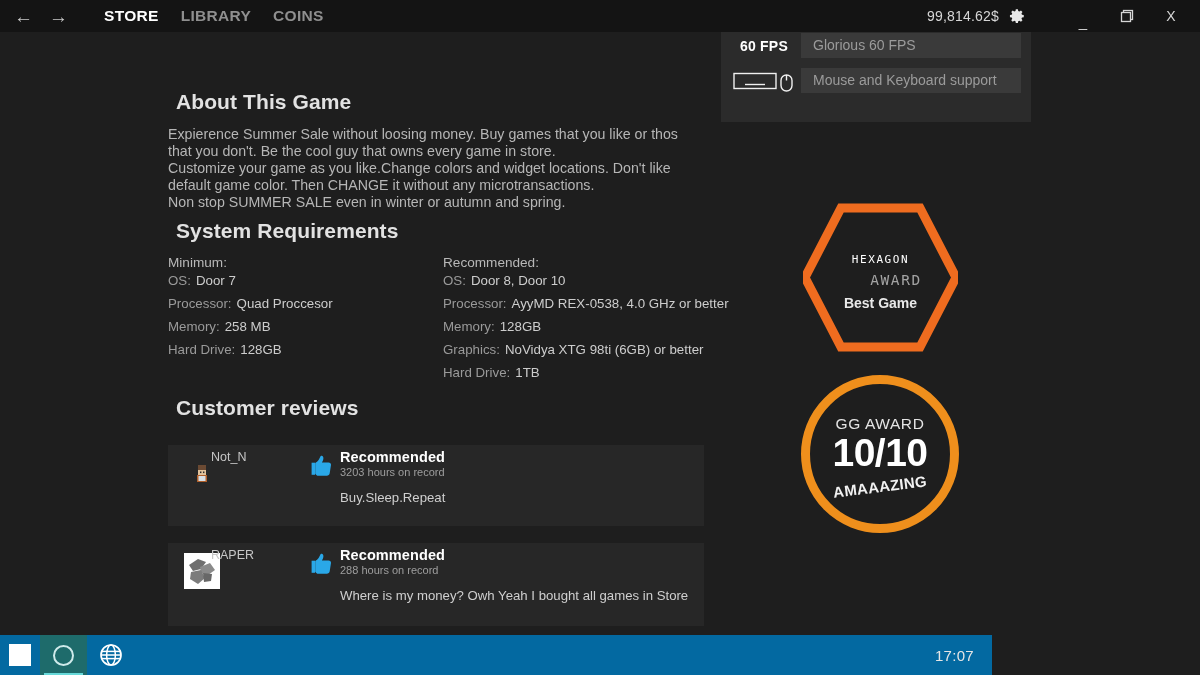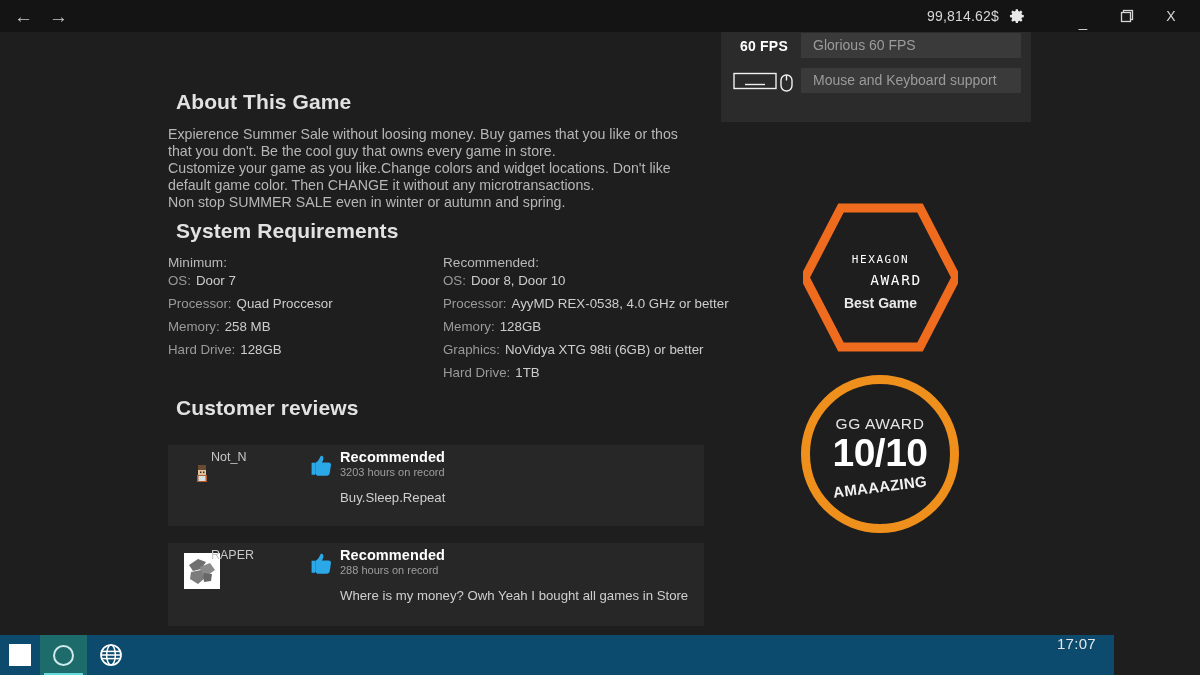--- a/index.html
+++ b/index.html
@@ -272,21 +272,21 @@
     font-family: "DejaVu Sans Mono", monospace;
     font-size: 11px;
     letter-spacing: 1.6px;
     color: #ffffff;
   }
   .hex-line2 {
     top: 72px;
     font-family: "DejaVu Sans Mono", monospace;
     font-size: 14.5px;
     letter-spacing: 1.6px;
-    color: #ffffff;
+    color: #a3a3a3;
     margin-left: 31px;
   }
   .hex-line3 {
     top: 95px;
     font-size: 14px;
     font-weight: bold;
     color: #e9e9e9;
   }
 
   .gg-award {
@@ -328,24 +328,25 @@
     font-weight: bold;
     color: #f2f2f2;
     transform: rotate(-7deg);
     letter-spacing: 0.3px;
   }
 
   
   .taskbar {
     position: absolute;
     left: 0; bottom: 0;
-    width: 1114px;
+    width: 992px;
     height: 40px;
-    background: #0c4a6e;
-    display: flex;
+    background: #0369a1;
+    display: flex;
+    align-items: center;
   }
   .tb-start {
     width: 40px; height: 40px;
     display: flex; align-items: center; justify-content: center;
     cursor: pointer;
   }
   .tb-start .sq {
     width: 22px; height: 22px; background: #ffffff;
   }
   .tb-app {
@@ -379,20 +380,25 @@
 </style>
 </head>
 <body>
 
 <div id="app">
 
   <div class="topbar">
     <div class="nav-arrows">
       <div class="nav-arrow">←</div>
       <div class="nav-arrow">→</div>
+    </div>
+    <div class="topnav">
+      <div class="topnav-item active">STORE</div>
+      <div class="topnav-item">LIBRARY</div>
+      <div class="topnav-item">COINS</div>
     </div>
 
     <div class="topbar-right">
       <div class="balance">99,814.62$</div>
       <svg class="gear-icon" viewBox="0 0 24 24">
         <path fill="#e8e8e8" d="M12 8.2a3.8 3.8 0 1 0 0 7.6 3.8 3.8 0 0 0 0-7.6zm0 5.8a2 2 0 1 1 0-4 2 2 0 0 1 0 4z"></path>
         <path fill="#e8e8e8" d="M21 13.4v-2.8l-2.4-.4a6.9 6.9 0 0 0-.7-1.7l1.4-2-2-2-2 1.4a6.9 6.9 0 0 0-1.7-.7L13.2 3h-2.8l-.4 2.4c-.6.2-1.2.4-1.7.7L6.3 4.7l-2 2L5.7 8.7c-.3.5-.5 1.1-.7 1.7L2.6 10.8v2.8l2.4.4c.2.6.4 1.2.7 1.7l-1.4 2 2 2 2-1.4c.5.3 1.1.5 1.7.7l.4 2.4h2.8l.4-2.4c.6-.2 1.2-.4 1.7-.7l2 1.4 2-2-1.4-2c.3-.5.5-1.1.7-1.7l2.4-.4z"></path>
       </svg>
       <div class="winbtn min">_</div>
       <div class="winbtn max">

